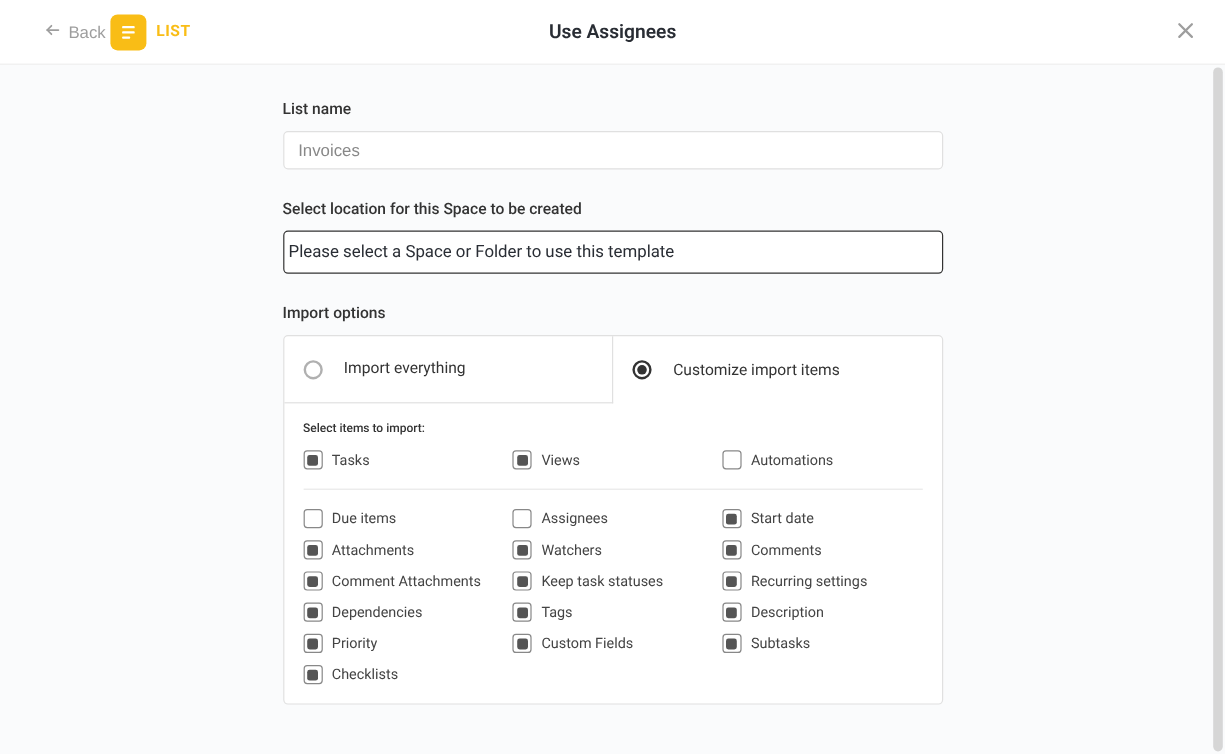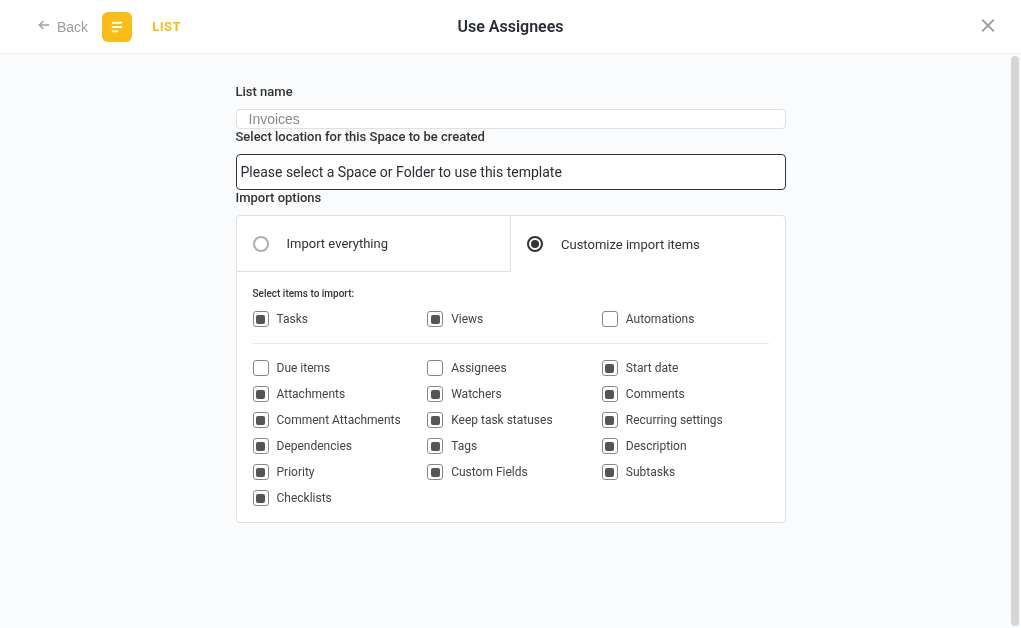--- a/index.html
+++ b/index.html
@@ -35,22 +35,21 @@
       border: none;
       padding: 4px;
     }
     .back-btn svg {
       width: 14px;
       height: 14px;
     }
     .list-badge {
       display: flex;
       align-items: center;
-      gap: 20px;
-      margin-left: 10px;
+      gap: 8px;
     }
     .list-icon {
       width: 30px;
       height: 30px;
       background: #F9BD16;
       border-radius: 6px;
       display: flex;
       align-items: center;
       justify-content: center;
     }
@@ -99,21 +98,21 @@
       margin: 0 auto;
     }
     .section-label {
       font-size: 13px;
       color: #333;
       font-weight: 500;
       margin-bottom: 10px;
     }
     .text-input {
       width: 100%;
-      height: 20px;
+      height: 32px;
       background: #fff;
       border: 1px solid #e0e0e0;
       border-radius: 4px;
       padding: 0 12px;
       font-size: 14px;
       color: #333;
       outline: none;
     }
     .text-input::placeholder {
       color: #888;
@@ -125,20 +124,21 @@
       border: 1px solid #333;
       border-radius: 4px;
       padding: 0 4px;
       font-size: 14px;
       color: #292d34;
       display: flex;
       align-items: center;
       cursor: pointer;
     }
     .section {
+      margin-bottom: 26px;
     }
     .import-panel {
       background: #fff;
       border: 1px solid #e0e0e0;
       border-radius: 4px;
     }
     .radio-row {
       display: flex;
       height: 56px;
     }

